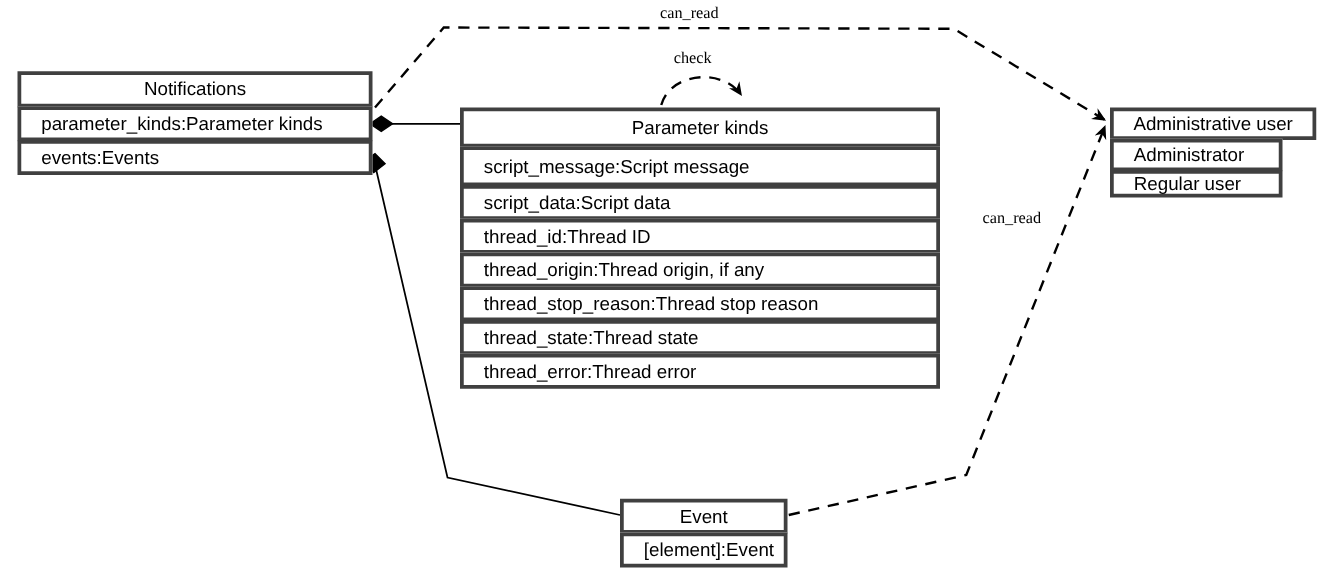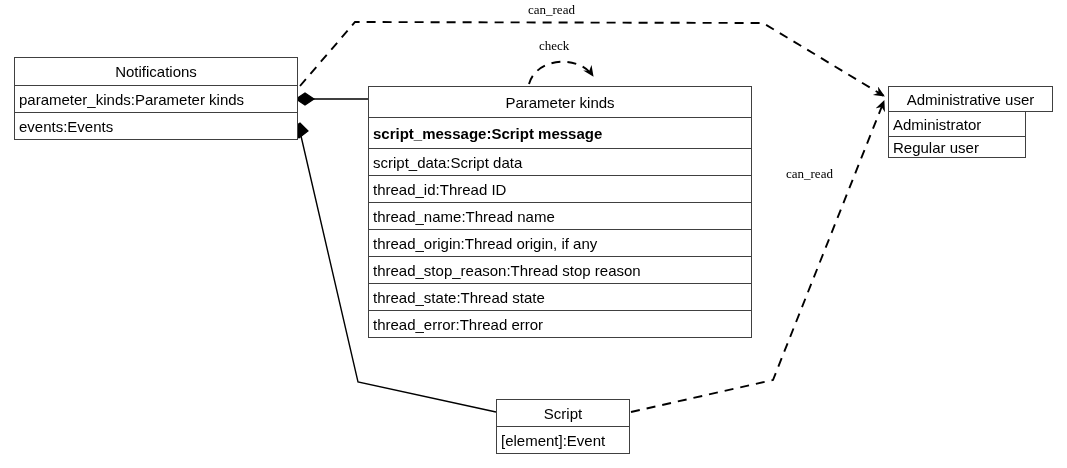--- a/index.html
+++ b/index.html
@@ -21,38 +21,38 @@
     top: 0;
     width: 1067px;
     height: 468px;
   }
   .uml-box {
     position: absolute;
     box-sizing: border-box;
   }
   .uml-cell {
     box-sizing: border-box;
-    border: 1px solid #404040;
+    border: 3px solid #404040;
     background: #ffffff;
     font-family: "Liberation Sans", sans-serif;
     font-size: 15px;
     color: #000000;
     line-height: 1;
     white-space: nowrap;
     display: flex;
     align-items: center;
     overflow: visible;
   }
   .uml-head {
     justify-content: center;
     text-align: center;
   }
   .uml-attr {
     justify-content: flex-start;
-    padding-left: 4px;
+    padding-left: 16px;
   }
   .edge-label {
     position: absolute;
     font-family: "Liberation Serif", serif;
     font-size: 13px;
     color: #000000;
     white-space: nowrap;
     line-height: 1;
   }
 </style>
@@ -82,38 +82,37 @@
   </svg>
 
   <div class="uml-box" style="left:14px; top:57px; width:284px;">
     <div class="uml-cell uml-head" style="height:29px;">Notifications</div>
     <div class="uml-cell uml-attr" style="height:28px; margin-top:-1px;">parameter_kinds:Parameter kinds</div>
     <div class="uml-cell uml-attr" style="height:28px; margin-top:-1px;">events:Events</div>
   </div>
 
   <div class="uml-box" style="left:368px; top:86px; width:384px;">
     <div class="uml-cell uml-head" style="height:32px;">Parameter kinds</div>
-    <div class="uml-cell uml-attr" style="height:32px; margin-top:-1px;font-weight:bold;">script_message:Script message</div>
+    <div class="uml-cell uml-attr" style="height:32px; margin-top:-1px;">script_message:Script message</div>
     <div class="uml-cell uml-attr" style="height:28px; margin-top:-1px;">script_data:Script data</div>
     <div class="uml-cell uml-attr" style="height:28px; margin-top:-1px;">thread_id:Thread ID</div>
-    <div class="uml-cell uml-attr" style="height:28px; margin-top:-1px;">thread_name:Thread name</div>
     <div class="uml-cell uml-attr" style="height:28px; margin-top:-1px;">thread_origin:Thread origin, if any</div>
     <div class="uml-cell uml-attr" style="height:28px; margin-top:-1px;">thread_stop_reason:Thread stop reason</div>
     <div class="uml-cell uml-attr" style="height:28px; margin-top:-1px;">thread_state:Thread state</div>
     <div class="uml-cell uml-attr" style="height:28px; margin-top:-1px;">thread_error:Thread error</div>
   </div>
 
   <div class="uml-box" style="left:888px; top:86px;">
     <div class="uml-cell uml-head" style="height:26px; width:165px;">Administrative user</div>
     <div class="uml-cell uml-attr" style="height:26px; width:138px; margin-top:-1px;">Administrator</div>
     <div class="uml-cell uml-attr" style="height:22px; width:138px; margin-top:-1px;">Regular user</div>
   </div>
 
   <div class="uml-box" style="left:496px; top:399px; width:134px;">
-    <div class="uml-cell uml-head" style="height:28px;">Script</div>
+    <div class="uml-cell uml-head" style="height:28px;">Event</div>
     <div class="uml-cell uml-attr" style="height:28px; margin-top:-1px;">[element]:Event</div>
   </div>
 
   <div class="edge-label" style="left:528px; top:3px;">can_read</div>
 
   <div class="edge-label" style="left:539px; top:39px;">check</div>
 
   <div class="edge-label" style="left:786px; top:167px;">can_read</div>
 
 </div>

